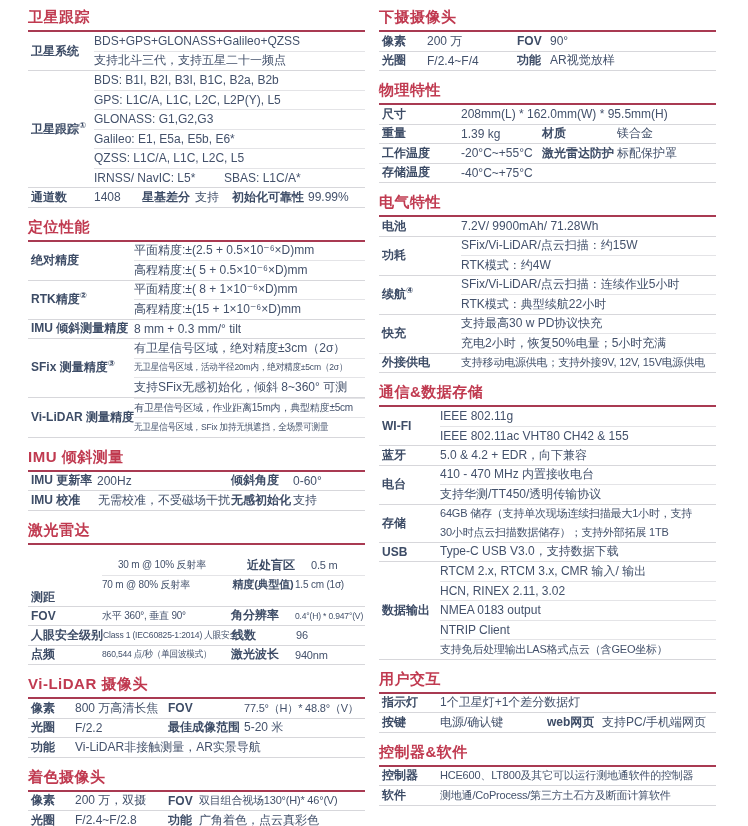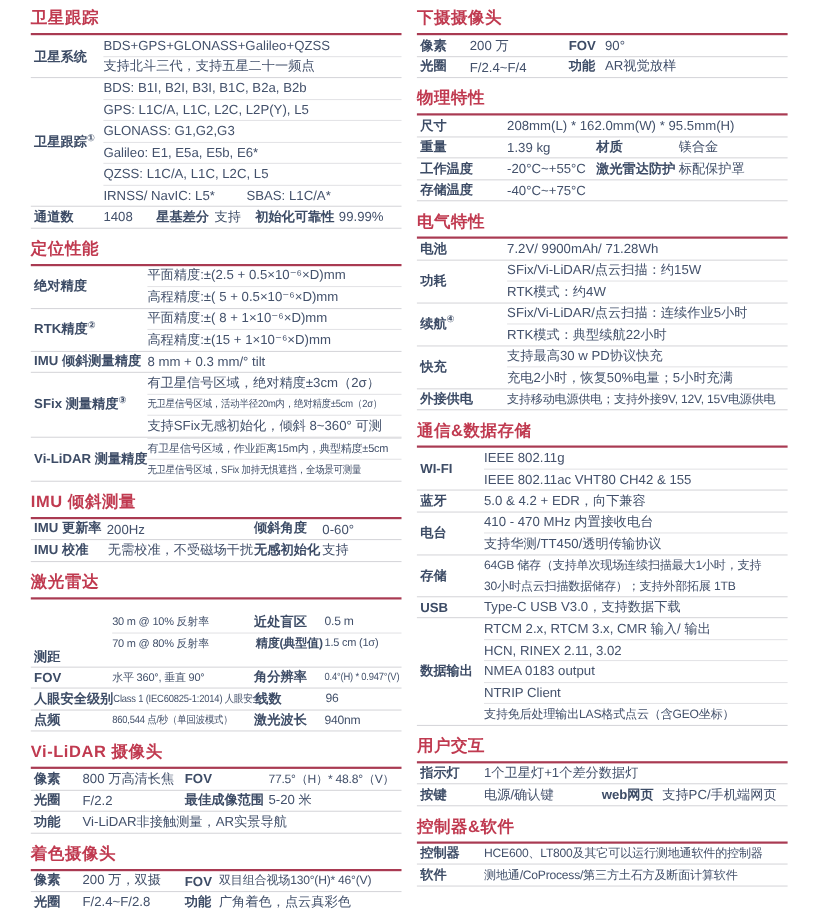--- a/index.html
+++ b/index.html
@@ -189,21 +189,21 @@
         </div>
         <div class="gsep"></div>
       </div>
       <div class="sec">
         <div class="t">激光雷达</div>
         <div class="rule"></div>
         <div class="grp">
           <div class="lab" style="flex: 0 0 74px; margin-top: 44px;"><span>测距</span></div>
           <div class="lines">
             <div class="line">
-              <span class="cell s" style="width: 129px;">30 m @ 10% 反射率</span>
+              <span class="cell s" style="width: 129px; margin-left: 16px;">30 m @ 10% 反射率</span>
               <span class="cell b" style="width: 64px;">近处盲区</span>
               <span class="cell s1">0.5 m</span>
             </div>
             <div class="lsep"></div>
             <div class="line">
               <span class="cell s" style="width: 129px;">70 m @ 80% 反射率</span>
               <span class="cell b s1" style="width: 64px;">精度(典型值)</span>
               <span class="cell s">1.5 cm (1σ)</span>
             </div>
           </div>

